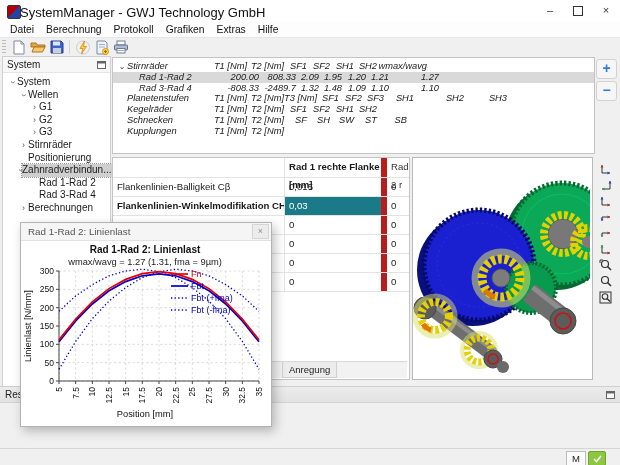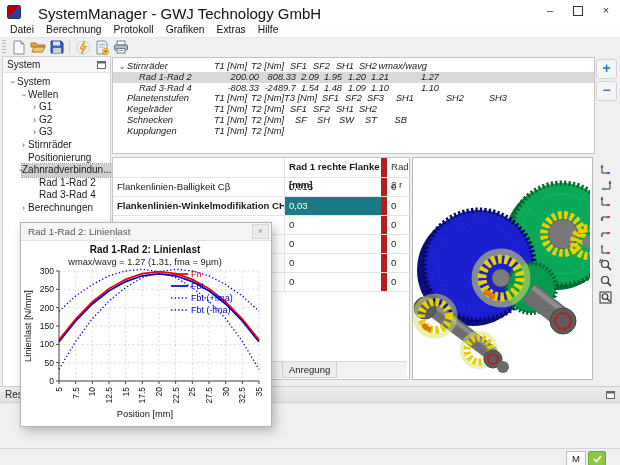--- a/index.html
+++ b/index.html
@@ -4,21 +4,21 @@
 <style>
   html,body{margin:0;padding:0;}
   body{width:620px;height:465px;position:relative;background:#f0f0f0;
        font-family:"Liberation Sans","DejaVu Sans",sans-serif;color:#1a1a1a;
        overflow:hidden;font-size:10px;-webkit-font-smoothing:antialiased;}
   .abs{position:absolute;}
   .nowrap{white-space:nowrap;}
   
   .titlebar{left:0;top:0;width:620px;height:22px;background:#ffffff;border-bottom:1px solid #e4e4e4;}
   .appicon{left:7px;top:5px;width:12px;height:12px;background:linear-gradient(135deg,#b30000 0 50%,#2244aa 50% 100%);border:1px solid #333;border-radius:2px;}
-  .apptitle{left:38px;top:5px;font-size:15px;color:#111;}
+  .apptitle{left:20px;top:5px;font-size:13px;color:#111;}
   .wbtn{top:0;width:28px;height:21px;text-align:center;line-height:21px;color:#333;font-size:11px;}
   .maxglyph{display:inline-block;width:8px;height:8px;border:1px solid #333;vertical-align:middle;}
   
   .menubar{left:0;top:22px;width:620px;height:15px;background:#fdfdfd;display:flex;align-items:center;padding-left:4px;}
   .menuitem{padding:0 6px;font-size:10.3px;color:#111;height:15px;line-height:15px;}
   .toolbar{left:0;top:37px;width:620px;height:18px;background:#f0f0f0;border-top:1px solid #e6e6e6;display:flex;align-items:center;}
   .grip{width:4px;height:14px;margin:0 3px 0 2px;background:repeating-linear-gradient(#bbb 0 1px,transparent 1px 3px);}
   .tbtn{width:19px;height:17px;display:flex;align-items:center;justify-content:center;}
   .tsep{width:1px;height:14px;background:#d5d5d5;margin:0 3px;}
   
@@ -212,21 +212,21 @@
         <span class="ovcell" style="width: 23px;">2.09</span>
         <span class="ovcell" style="width: 23px;">1.95</span>
         <span class="ovcell" style="width: 24px;">1.20</span>
         <span class="ovcell" style="width: 23px;">1.21</span>
         <span class="ovcell" style="width: 50px;">1.27</span>
       </div>
       <div class="ovrow">
         <span class="ovlbl" style="padding-left: 16px;"><span class="ovchev"></span><span>Rad 3-Rad 4</span></span>
         <span class="ovcell" style="width: 38px;">-808.33</span>
         <span class="ovcell" style="width: 37px;">-2489.7</span>
-        <span class="ovcell" style="width: 23px;">1.54</span>
+        <span class="ovcell" style="width: 23px;">1.32</span>
         <span class="ovcell" style="width: 23px;">1.48</span>
         <span class="ovcell" style="width: 24px;">1.09</span>
         <span class="ovcell" style="width: 23px;">1.10</span>
         <span class="ovcell" style="width: 50px;">1.10</span>
       </div>
       <div class="ovrow">
         <span class="ovlbl" style="padding-left: 4px;"><span class="ovchev"></span><span>Planetenstufen</span></span>
         <span class="ovcell" style="width: 38px;">T1 [Nm]</span>
         <span class="ovcell" style="width: 37px;">T2 [Nm]</span>
         <span class="ovcell" style="width: 33px;">T3 [Nm]</span>

